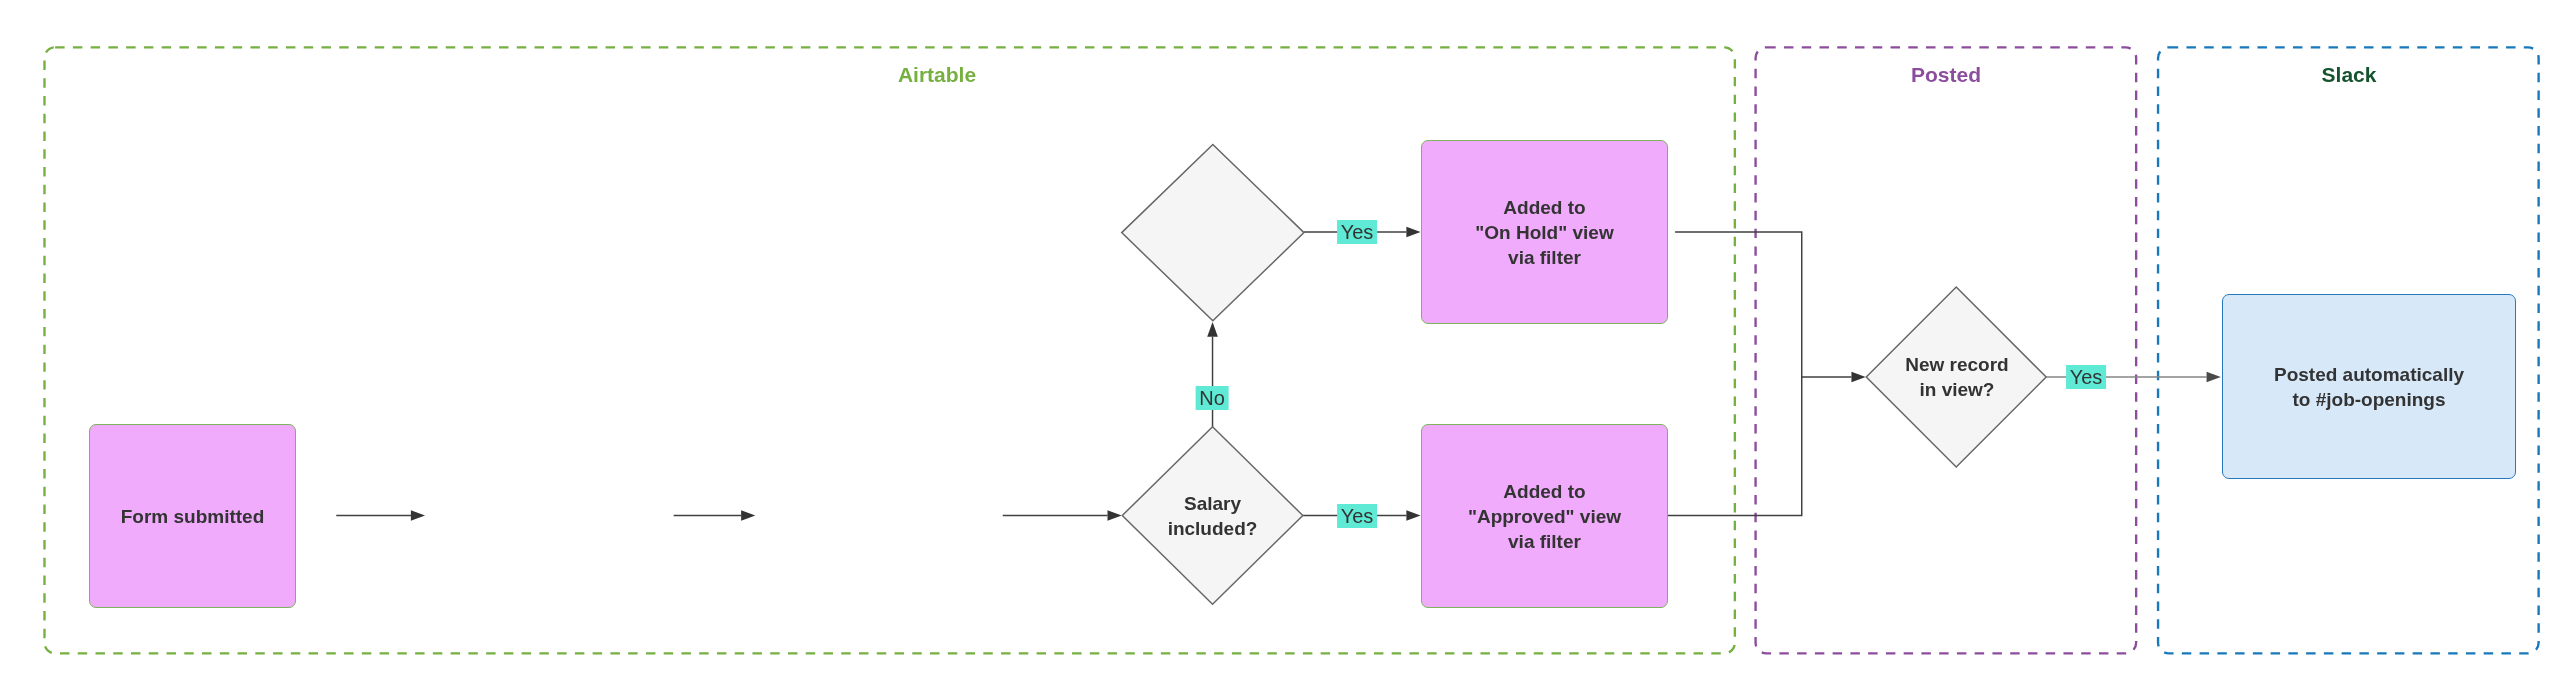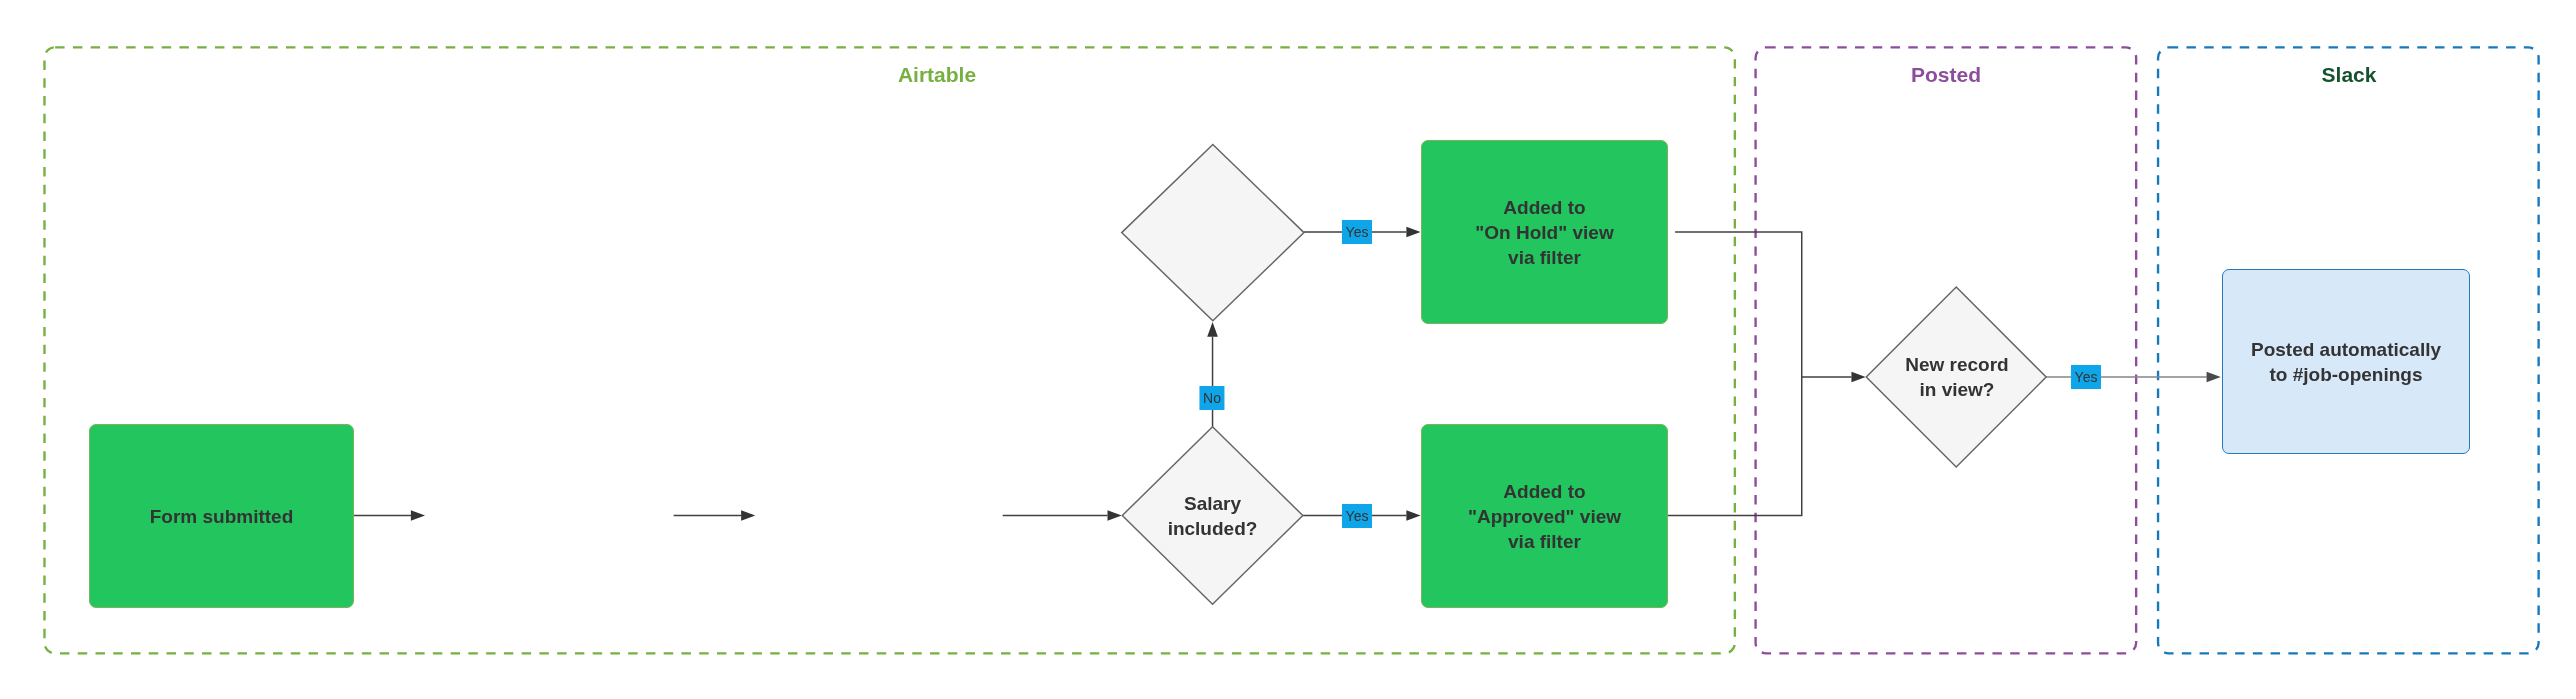--- a/index.html
+++ b/index.html
@@ -1,29 +1,29 @@
 <!DOCTYPE html>
 <html style="font-size:9.5px"><head>
 <meta charset="utf-8">
 <style>
   html,body{margin:0;padding:0;background:#ffffff;}
   #canvas{position:relative;width:2576px;height:699px;background:#ffffff;overflow:hidden;
           font-family:"Liberation Sans",sans-serif;}
   #wires{position:absolute;left:0;top:0;width:2576px;height:699px;}
   .node{position:absolute;display:flex;align-items:center;justify-content:center;
         border-radius:7px;box-sizing:border-box;}
-  .node.green{background:#22c55e;border:1.8px solid #7cb45c;}
+  .node.green{background:#f0abfc;border:1.8px solid #7cb45c;}
   .node.blue{background:#d7e8f9;border:1.8px solid #2779bd;}
   .node-label{font-size:19px;line-height:25px;font-weight:bold;color:#333333;
               text-align:center;white-space:pre-line;}
   .diamond-label{position:absolute;display:flex;align-items:center;justify-content:center;
                  font-size:19px;line-height:25px;font-weight:bold;color:#333333;
                  text-align:center;white-space:pre-line;pointer-events:none;}
-  .edge-label{position:absolute;transform:translate(-50%,-50%);background:#0ea5e9;
-              padding:0 3.6px;font-size:14px;line-height:24px;color:#333333;white-space:nowrap;}
+  .edge-label{position:absolute;transform:translate(-50%,-50%);background:#5eead4;
+              padding:0 3.6px;font-size:20px;line-height:24px;color:#333333;white-space:nowrap;}
   .container-label{position:absolute;transform:translate(-50%,-50%);
                    font-size:21px;line-height:26px;font-weight:bold;white-space:nowrap;}
   .lbl-airtable{color:#76b041;}
   .lbl-zapier{color:#8c4d9d;}
   .lbl-slack{color:#14532d;}
 </style>
 </head>
 <body>
 
 <div id="canvas">
@@ -61,39 +61,39 @@
 
     <polygon points="2048,244 2202,393 2048,542 1894,393" fill="#f5f5f5" stroke="#666666" stroke-width="2.5"></polygon>
     <polygon points="2047.5,721 2200,871 2047.5,1021 1895,871" fill="#f5f5f5" stroke="#666666" stroke-width="2.5"></polygon>
     <polygon points="3304,485 3456,637 3304,789 3152,637" fill="#f5f5f5" stroke="#666666" stroke-width="2.5"></polygon>
   </svg>
 
   <div class="container-label lbl-airtable" style="left:937px;top:75px">Airtable</div>
   <div class="container-label lbl-zapier" style="left:1946px;top:75px">Posted</div>
   <div class="container-label lbl-slack" style="left:2349px;top:75px">Slack</div>
 
-  <div class="node green" style="left:89px;top:424px;width:265px;height:184px">
+  <div class="node green" style="left:89px;top:424px;width:207px;height:184px">
     <span class="node-label">Form submitted</span>
   </div>
 
 
 
   <div class="node green" style="left:1421px;top:140px;width:247px;height:184px">
     <span class="node-label">Added to
 "On Hold" view
 via filter</span>
   </div>
 
   <div class="node green" style="left:1421px;top:424px;width:247px;height:184px">
     <span class="node-label">Added to
 "Approved" view
 via filter</span>
   </div>
 
-  <div class="node blue" style="left:2222px;top:269px;width:248px;height:185px">
+  <div class="node blue" style="left:2222px;top:294px;width:294px;height:185px">
     <span class="node-label">Posted automatically
 to #job-openings</span>
   </div>
 
   <div class="diamond-label" style="left:1122px;top:427px;width:181px;height:178px">Salary
 included?</div>
   <div class="diamond-label" style="left:1867px;top:287px;width:180px;height:180px">New record
 in view?</div>
 
   <div class="edge-label" style="left:1212px;top:398px">No</div>

